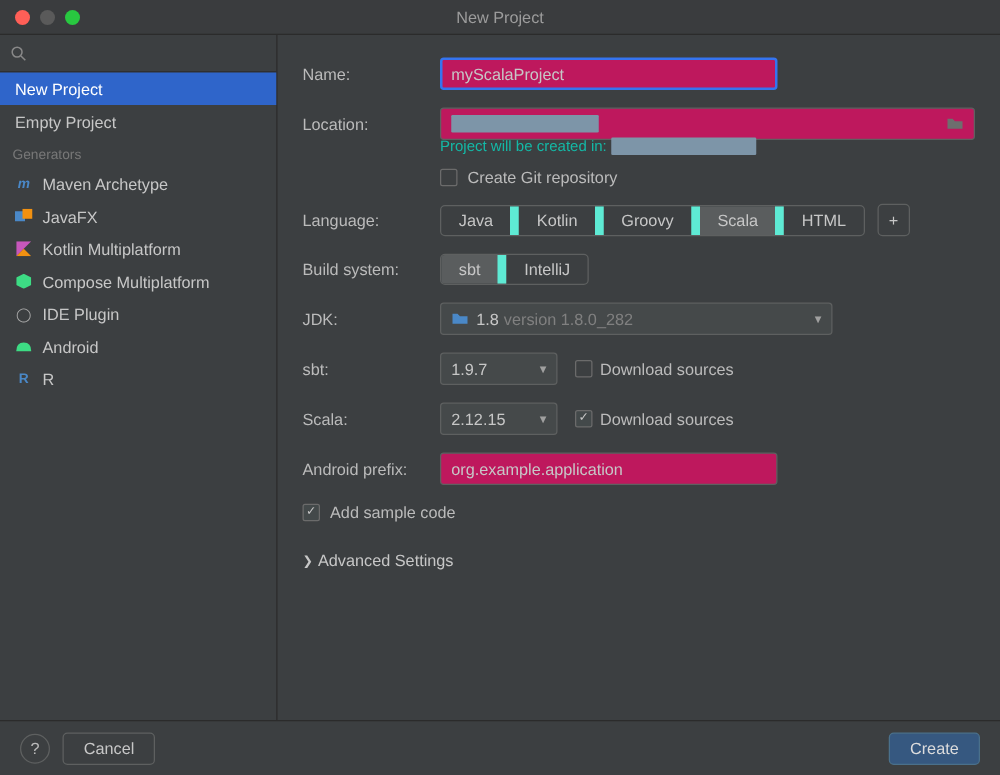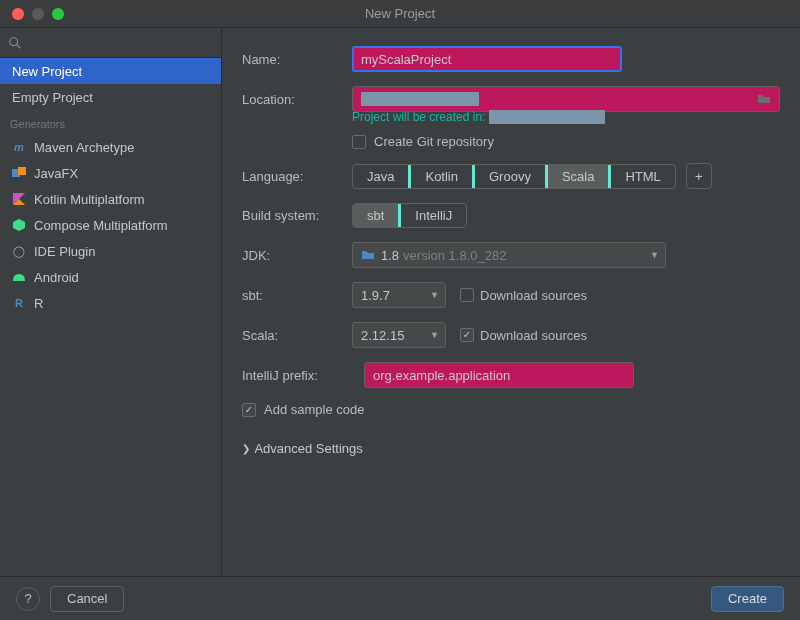--- a/index.html
+++ b/index.html
@@ -103,21 +103,21 @@
     align-items: flex-end; gap: 4px;
   }
   .seg-group {
     display: inline-flex;
     border: 1px solid #5e6060;
     border-radius: 4px;
     overflow: hidden;
   }
   .seg-btn {
     padding: 4px 14px;
-    border-right: 3px solid #5eead4;
+    border-right: 7px solid #5eead4;
     color: #c7c7c7;
     cursor: pointer;
     background: transparent;
   }
   .seg-btn:last-child { border-right: none; }
   .seg-btn.selected { background: #5a5d5e; }
   .plus-btn {
     width: 26px; height: 26px;
     border: 1px solid #5e6060;
     border-radius: 4px;
@@ -348,22 +348,22 @@
         <span>2.12.15</span>
         <span class="arrow">▼</span>
       </div>
       <div class="checkbox-row">
         <span class="checkbox checked"></span>
         <span>Download sources</span>
       </div>
     </div>
 
     <div class="form-row">
-      <div class="form-label">IntelliJ prefix:</div>
-      <input class="text-input" style="width: 270px; margin-left: 12px;" value="org.example.application">
+      <div class="form-label">Android prefix:</div>
+      <input class="text-input" style="width: 270px;" value="org.example.application">
     </div>
 
     <div class="form-row" style="margin-top:4px;">
       <span class="checkbox checked"></span>
       <span style="margin-left:8px;">Add sample code</span>
     </div>
 
     <div class="disclosure">
       <span style="font-size:10px;">❯</span>
       <span>Advanced Settings</span>

